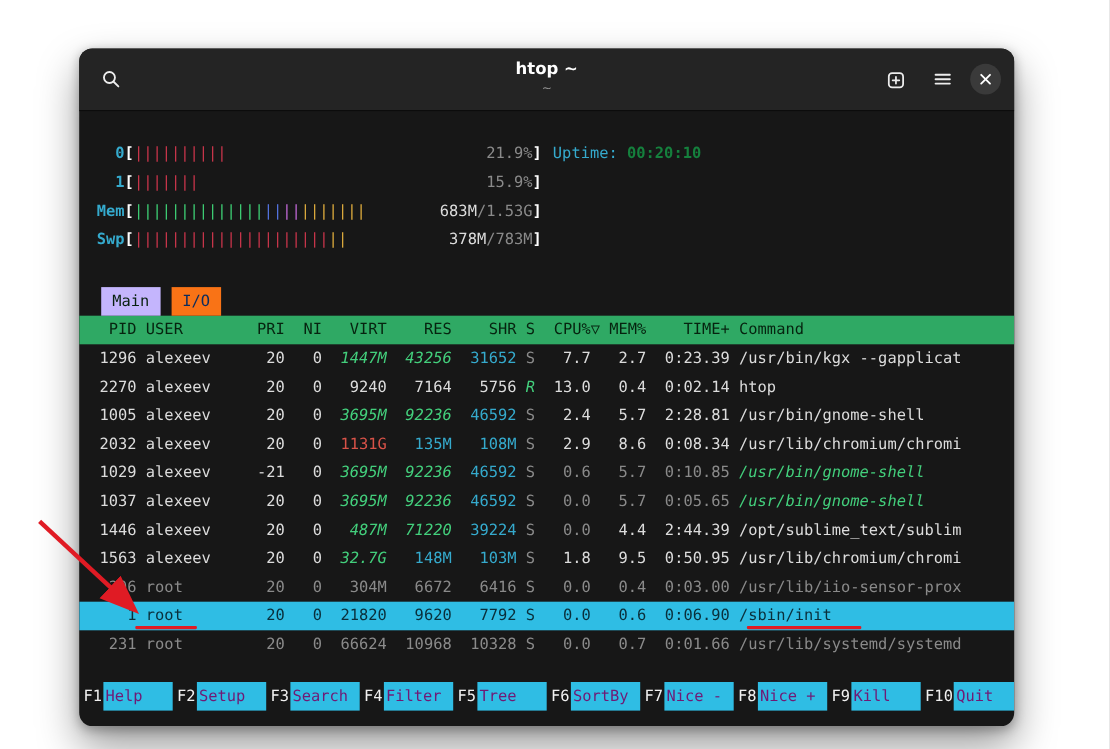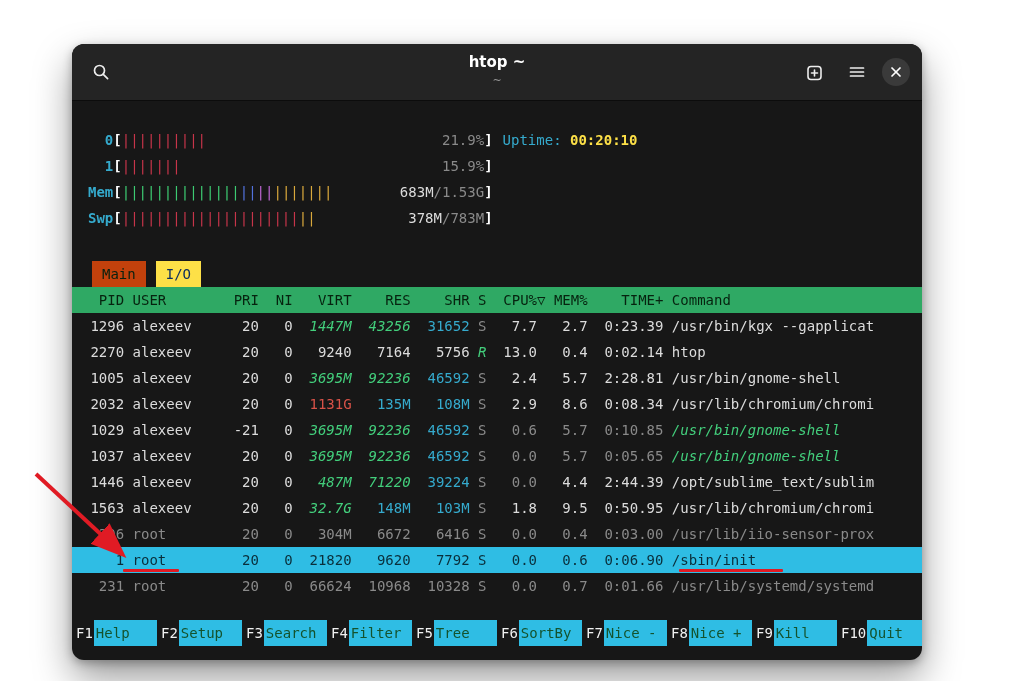--- a/index.html
+++ b/index.html
@@ -37,34 +37,34 @@
   .m-bars { position:absolute; left:0; top:0; white-space:pre; }
   .m-value { position:absolute; right:0; top:0; white-space:pre; }
   .stats { margin-left:10px; }
   .stat-line { height:26px; line-height:26px; white-space:pre; }
 
   
   .c-w   { color:#dcdcdc; }
   .c-wb  { color:#ffffff; font-weight:bold; }
   .c-dim { color:#8a8a8a; }
   .c-cy  { color:#35aacd; }
-  .c-cyb { color:#fde047; font-weight:bold; }
+  .c-cyb { color:#15803d; font-weight:bold; }
   .c-gn  { color:#43cf7c;font-style:italic; }
   .c-gnb { color:#43cf7c; font-weight:bold; }
   .c-rd  { color:#d85248; }
   .c-bk  { color:#0a2f3b; }
   
   .b-red { color:#c7354a; } .b-gn { color:#3dcb72; } .b-bl { color:#5272de; }
   .b-mg  { color:#bc66d1; } .b-yl { color:#d9a83c; }
 
   
   .tabs { margin-top:30px; padding-left:20px; height:26px; display:flex; gap:10px; }
   .tab { padding:0 10px; height:26px; line-height:26px; cursor:pointer; }
-  .tab-main { background:#c2410c; color:#08210f; }
-  .tab-io   { background:#fde047; color:#0a2c5e; }
+  .tab-main { background:#c4b5fd; color:#08210f; }
+  .tab-io   { background:#f97316; color:#0a2c5e; }
 
   
   .thead { height:26px; line-height:26px; background:#2fa964; color:#06230f;
            display:flex; padding-left:10px; white-space:pre; }
   .cell { display:inline-block; white-space:pre; margin-right:1ch; overflow:hidden; }
   .no-gap { margin-right:0; }
   .sort-arrow { display:inline-block; width:1ch; margin-right:0; color:#06230f; }
   .col-pid  { width:5ch;  text-align:right; }
   .col-user { width:10ch; text-align:left;  }
   .col-pri  { width:4ch;  text-align:right; }
@@ -78,21 +78,21 @@
   .col-time { width:8ch;  text-align:right; }
   .col-cmd  { flex:1; margin-right:0; text-align:left; }
   .prow { height:26px; line-height:26px; display:flex; padding-left:10px; white-space:pre; }
   .prow.selected { background:#2fbde4; }
 
   
   .fkeys { position:absolute; left:0; right:0; bottom:14px; height:26px; line-height:26px;
            display:flex; }
   .fk { display:flex; flex:1; cursor:pointer; }
   .fk-key { color:#f0f0f0; padding:0 1px 0 4px; white-space:pre; }
-  .fk-label { flex:1; background:#2fbde4; color:#14532d; padding-left:2px; white-space:pre; }
+  .fk-label { flex:1; background:#2fbde4; color:#701a75; padding-left:2px; white-space:pre; }
 
   
   .annot-arrow { position:absolute; left:0; top:0; pointer-events:none; }
   .annot-underline { position:absolute; height:3px; background:#e01b24; border-radius:1px; }
   .u1 { left:123px; top:569px; width:56px; }
   .u2 { left:679px; top:569px; width:104px; }
 </style>
 </head>
 <body>
 

